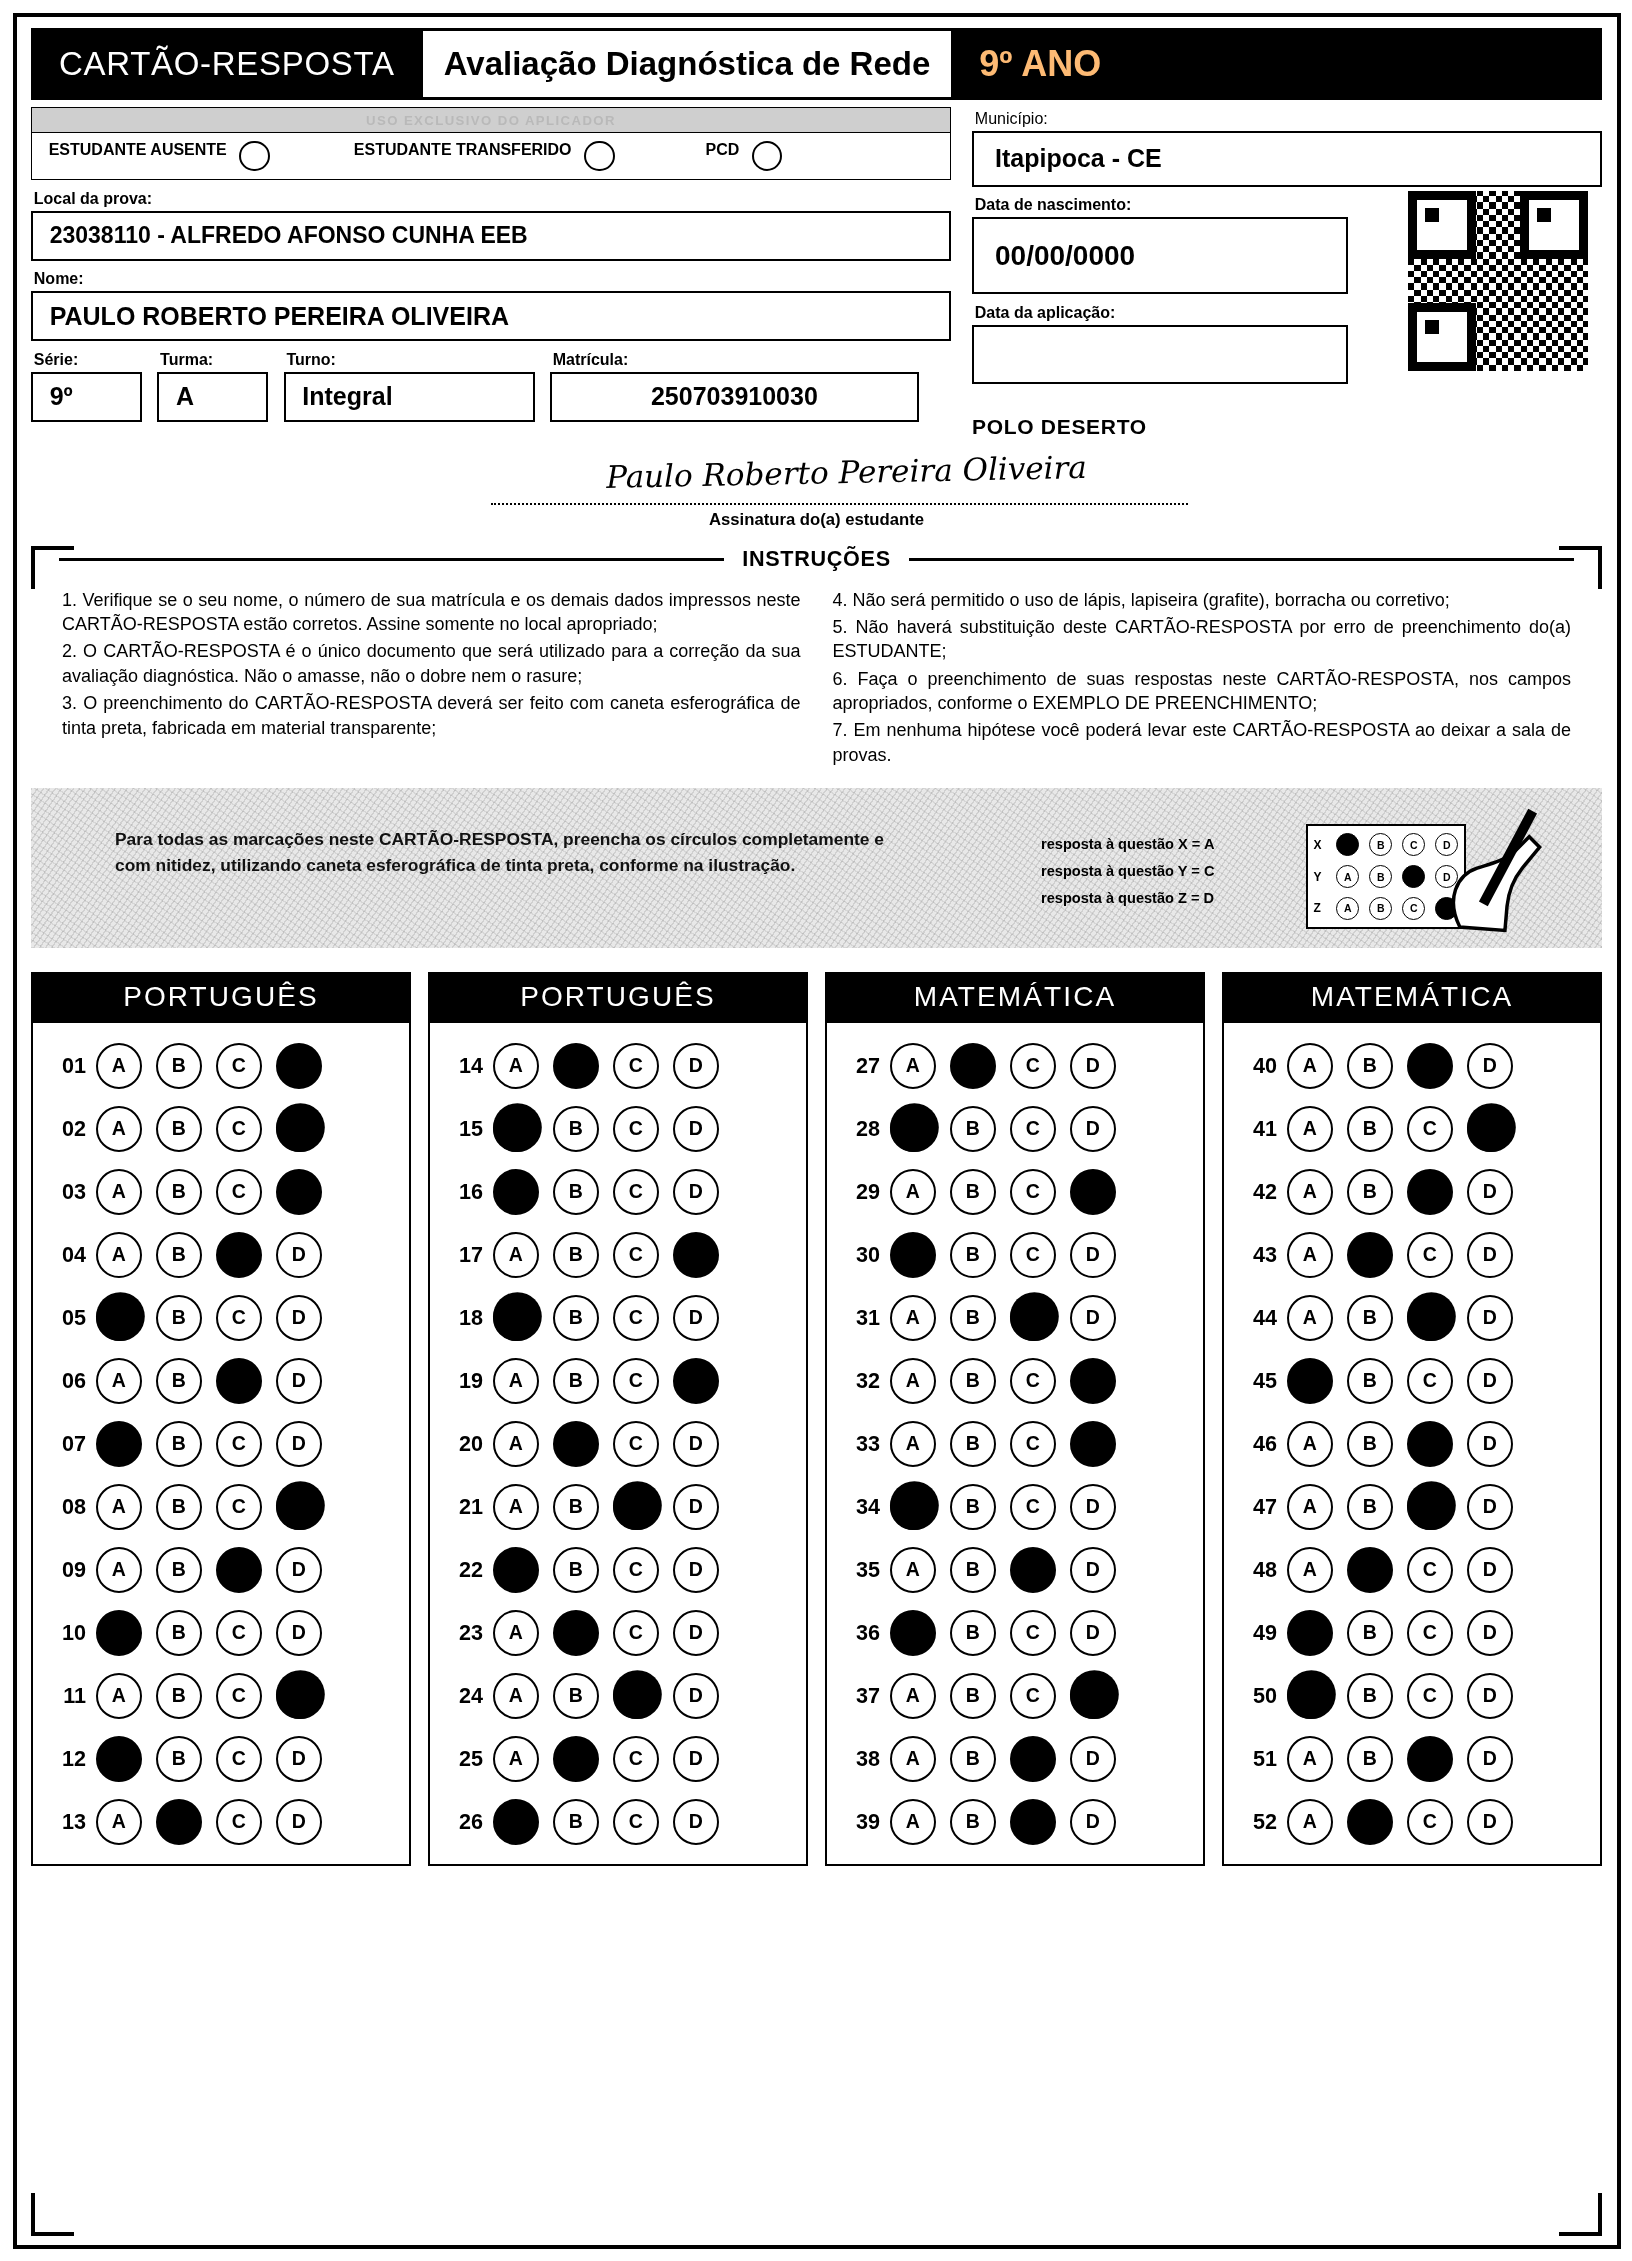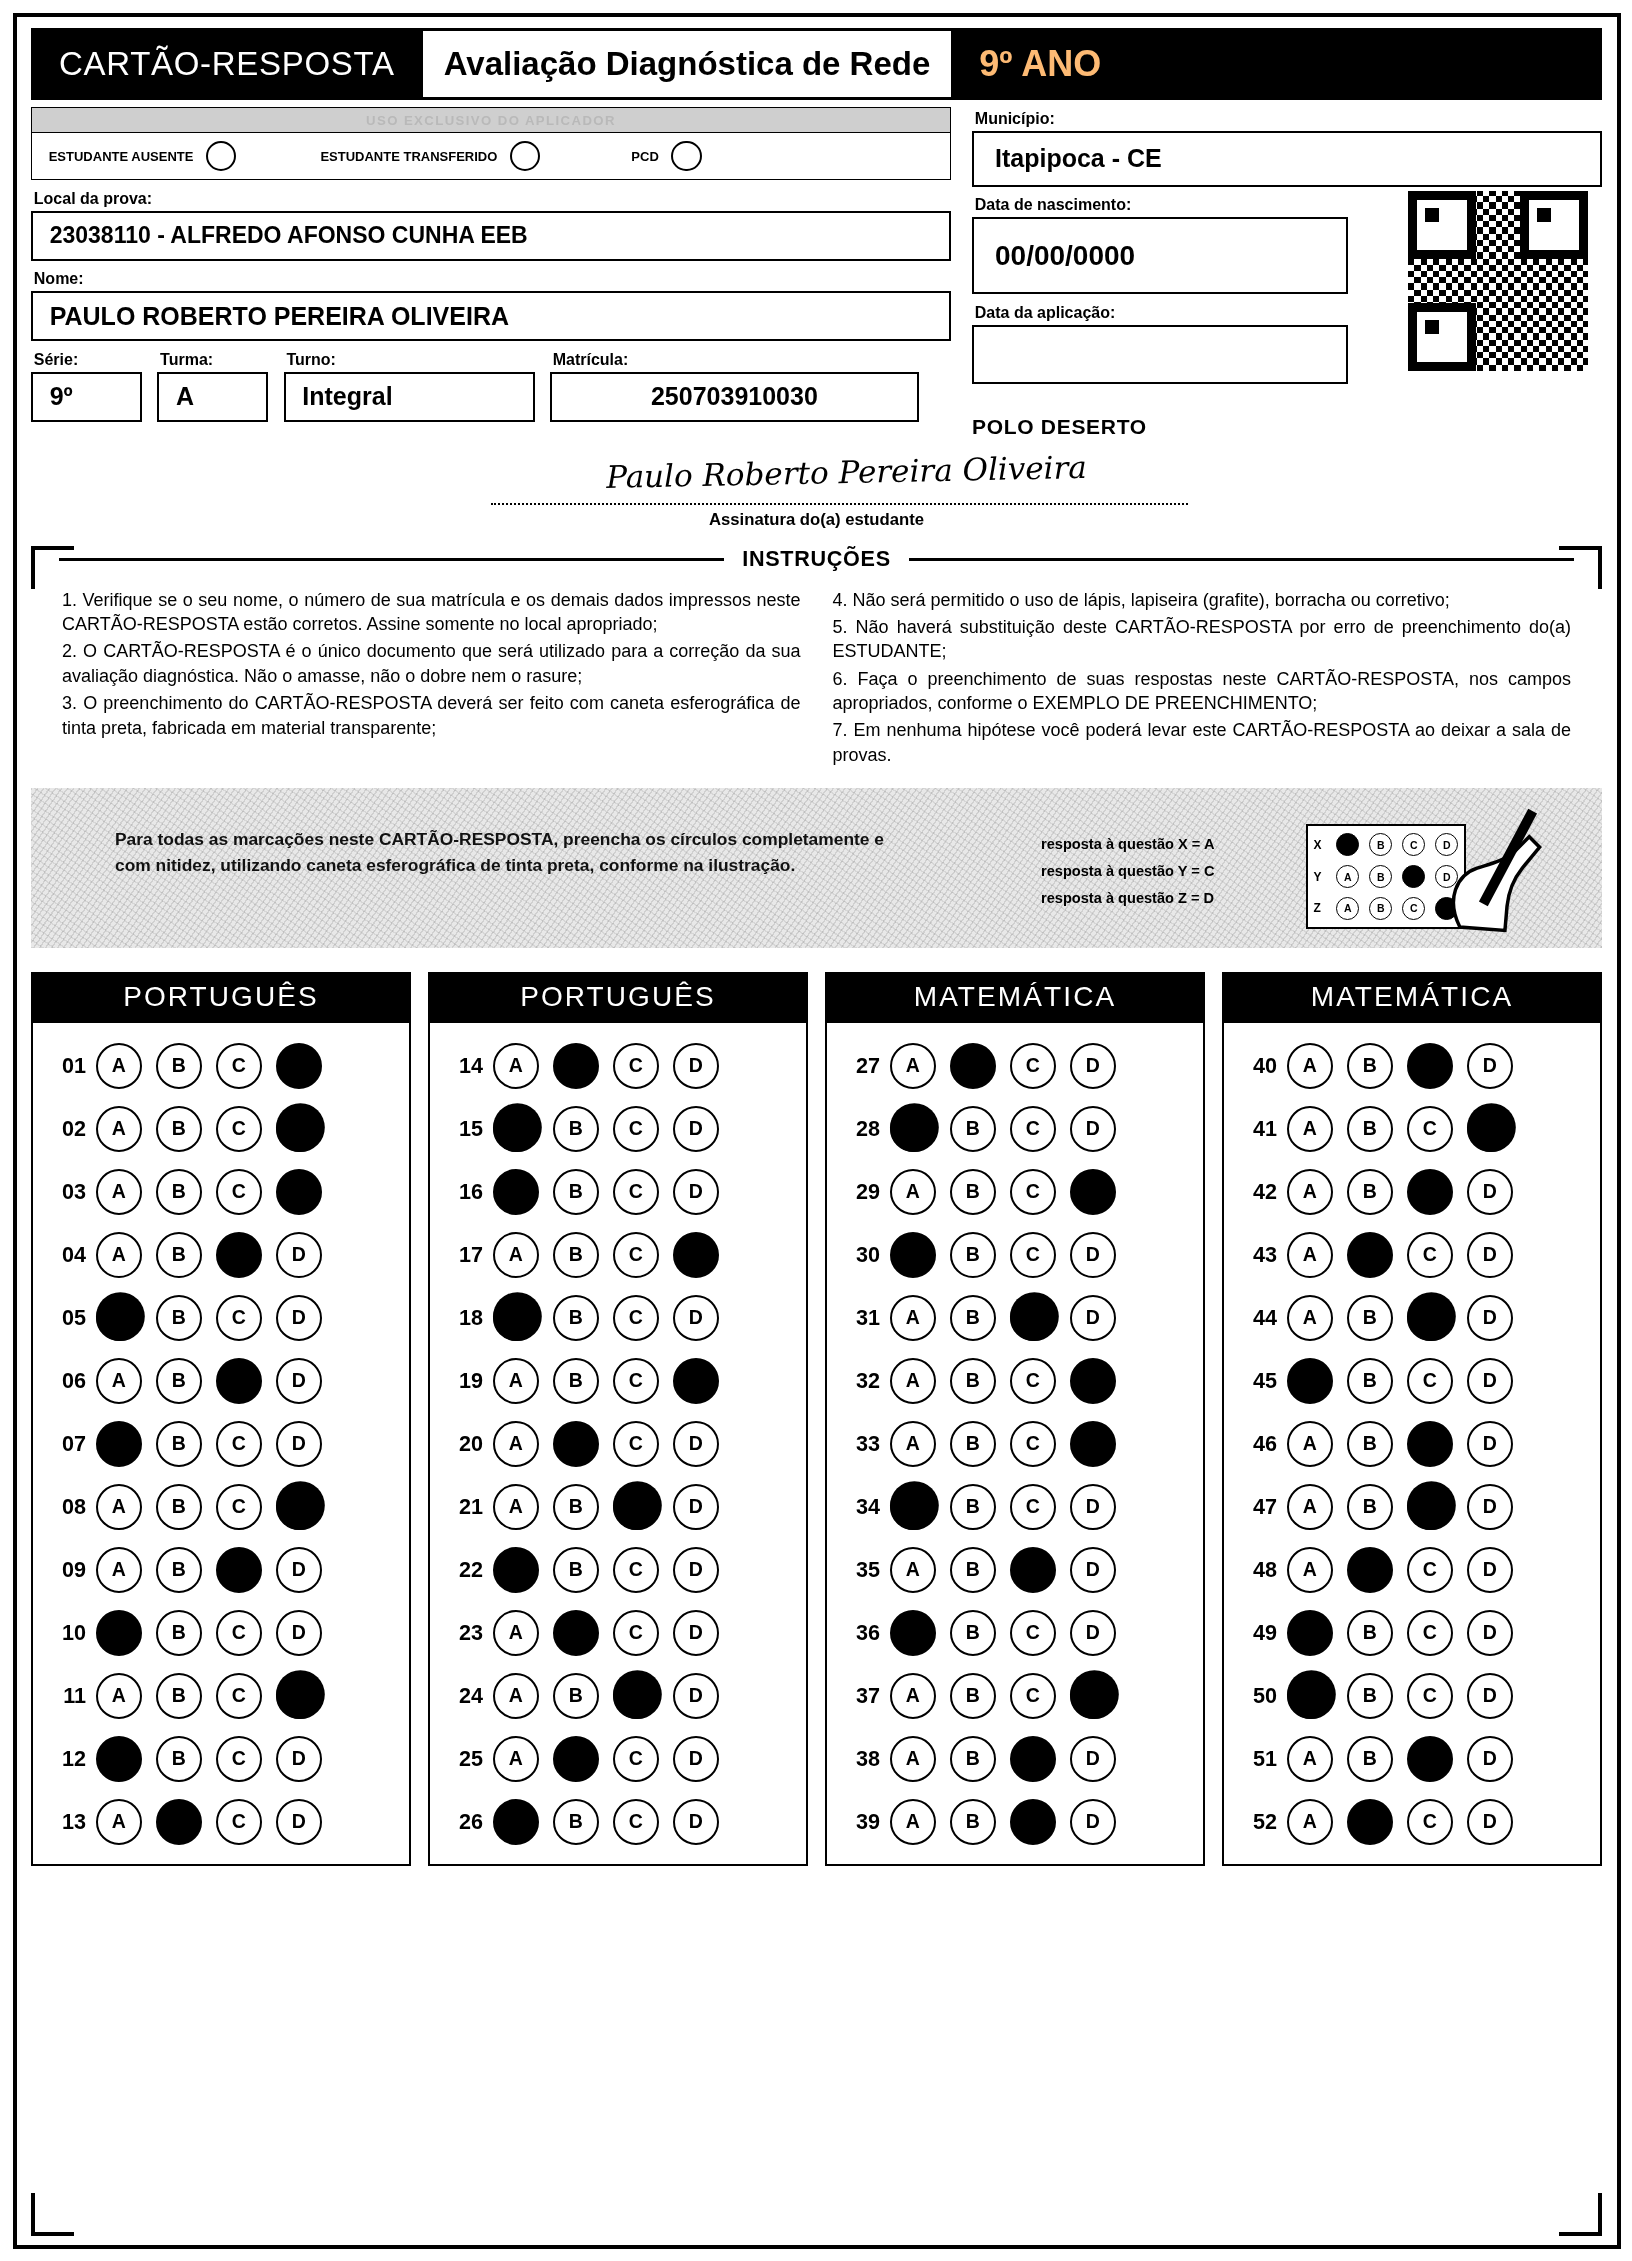--- a/index.html
+++ b/index.html
@@ -42,42 +42,42 @@
 
   .greybar{
     background:#cfcfcf;color:#b9b9b9;height:24px;border:1.4px solid #000;border-bottom:none;
     font-size:13.2px;display:flex;align-items:center;justify-content:center;letter-spacing:1.4px;
     font-weight:bold;
   }
   .absentrow{
     border:1.4px solid #000;height:46px;display:flex;align-items:center;
     padding:0 16.7px;gap:0;
   }
-  .absentrow .opt{display:flex;align-items:center;font-size:13px;font-weight:bold;}
+  .absentrow .opt{display:flex;align-items:flex-start;font-size:16px;font-weight:bold;}
   .absentrow .opt .bubble{
     width:26.5px;height:26.5px;border:2.1px solid #000;border-radius:50%;margin-left:12.5px;
   }
   .sp1{width:84px;}
   .sp2{width:91px;}
 
   .fieldlabel{font-size:16px;font-weight:bold;margin:9.8px 0 2.8px 2.8px;}
   .fieldbox{
     border:2.1px solid #000;height:50px;display:flex;align-items:center;padding:0 16.7px;
     font-size:23px;font-weight:bold;box-sizing:border-box;
   }
   .fieldbox.big{font-size:25px;}
 
   .smallrow{display:flex;gap:15.3px;margin-top:9.8px;}
   .smallcol .fieldlabel{margin-top:0;}
   .serie{width:111px;}
   .turma{width:111px;}
   .turno{width:251px;}
   .matricula{width:369px;}
 
-  .mun-label{font-size:16px;font-weight:bold;margin:2.8px 0 2.8px 2.8px;}
+  .mun-label{font-size:16px;font-weight:normal;margin:2.8px 0 2.8px 2.8px;}
   .mun-box{border:2.1px solid #000;height:56px;display:flex;align-items:center;padding:0 21px;font-size:25px;font-weight:bold;box-sizing:border-box;}
   .dn-box{border:2.1px solid #000;height:77px;width:376px;display:flex;align-items:center;padding:0 21px;font-size:28px;font-weight:bold;box-sizing:border-box;}
   .da-box{border:2.1px solid #000;height:59px;width:376px;box-sizing:border-box;}
   .polo{font-size:21px;font-weight:bold;margin-top:31px;letter-spacing:0.7px;}
 
   .qr{
     position:absolute;right:14px;top:84px;width:180px;height:180px;
     background-image:
       repeating-linear-gradient(90deg,#000 0 6.3px,#fff 6.3px 12.5px),
       repeating-linear-gradient(0deg,#000 0 6.3px,#fff 6.3px 12.5px);

